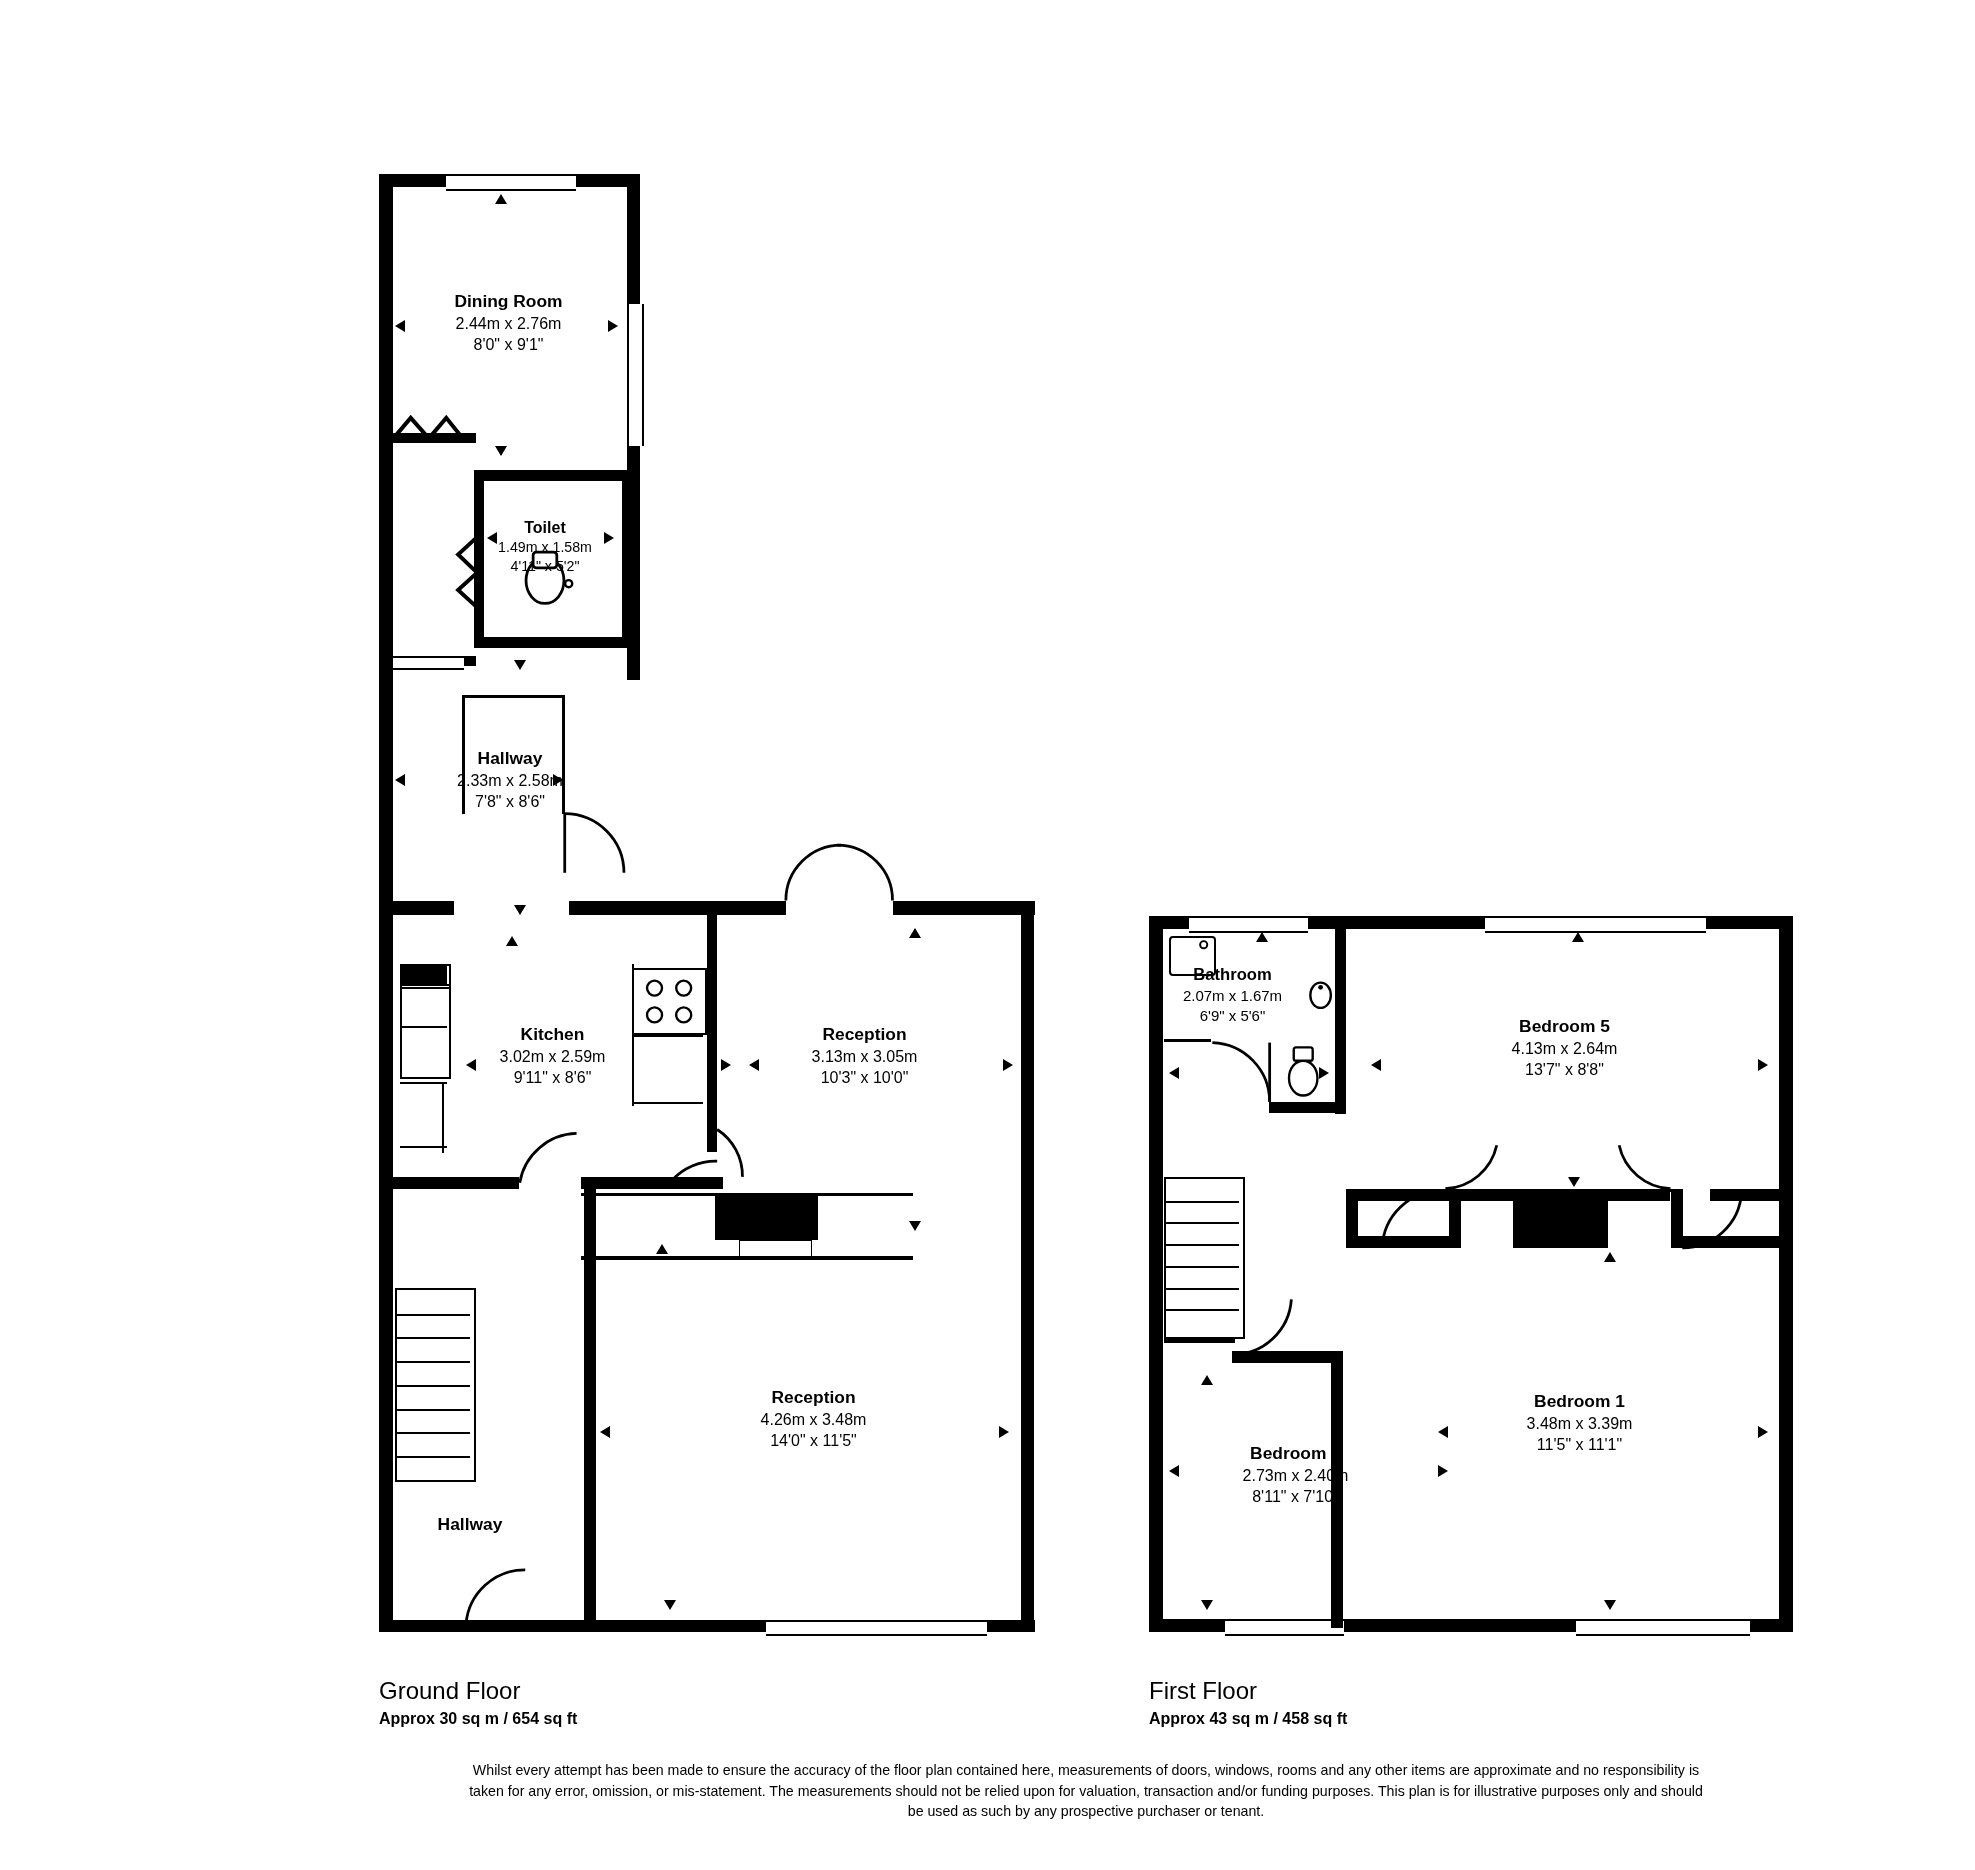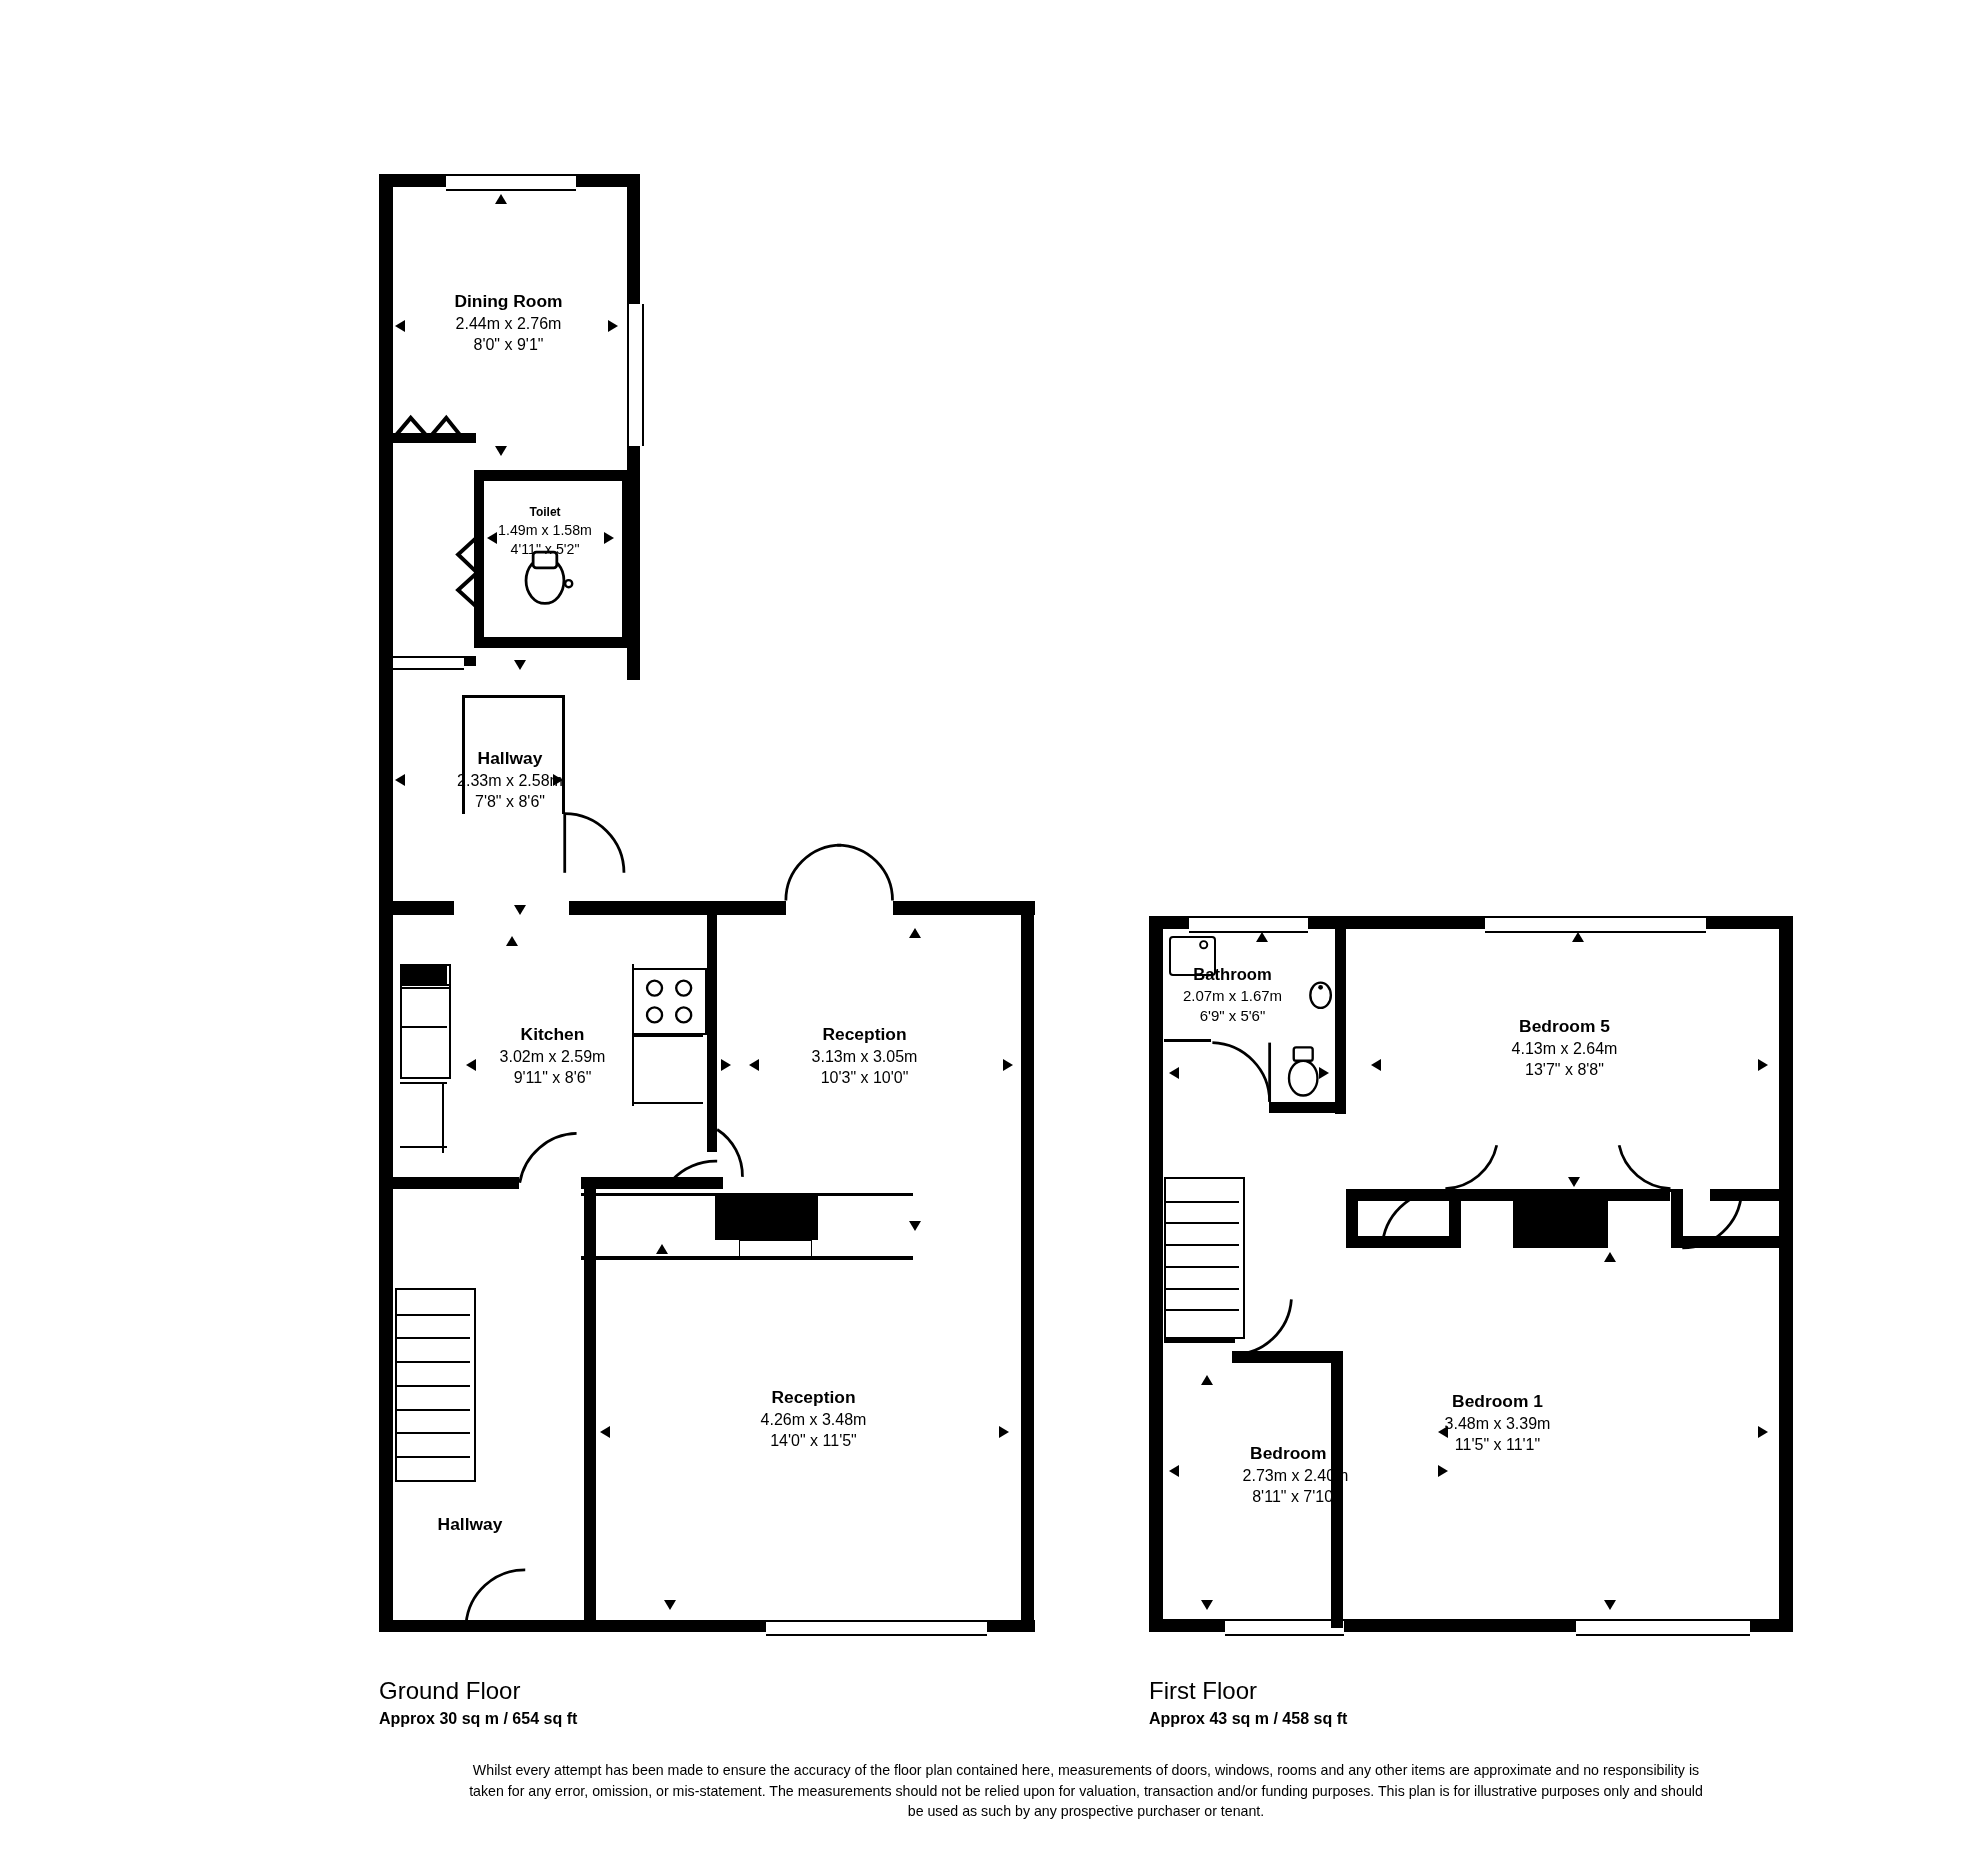--- a/index.html
+++ b/index.html
@@ -263,21 +263,21 @@
     <div class="arr arr-r" style="left:999px;top:1426px;"></div>
     <div class="arr arr-d" style="left:664px;top:1600px;"></div>
 
     <div class="room-label" style="left:406px;top:290px;width:205px;">
       <span class="name">Dining Room</span>
       <span class="dim">2.44m x 2.76m</span>
       <span class="dim">8'0" x 9'1"</span>
     </div>
 
     <div class="room-label" style="left:446px;top:505px;width:198px;font-size:14.2px;">
-      <span class="name" style="font-size:12px;">Toilet</span>
+      <span class="name" style="font-size:16px;margin-top:12px;">Toilet</span>
       <span class="dim">1.49m x 1.58m</span>
       <span class="dim">4'11" x 5'2"</span>
     </div>
 
     <div class="room-label" style="left:411px;top:747px;width:198px;">
       <span class="name">Hallway</span>
       <span class="dim">2.33m x 2.58m</span>
       <span class="dim">7'8" x 8'6"</span>
     </div>
 
@@ -396,21 +396,21 @@
       <span class="dim">2.07m x 1.67m</span>
       <span class="dim">6'9" x 5'6"</span>
     </div>
 
     <div class="room-label" style="left:1462px;top:1015px;width:205px;">
       <span class="name">Bedroom 5</span>
       <span class="dim">4.13m x 2.64m</span>
       <span class="dim">13'7" x 8'8"</span>
     </div>
 
-    <div class="room-label" style="left:1395px;top:1390px;width:205px;">
+    <div class="room-label" style="left:1477px;top:1390px;width:205px;">
       <span class="name">Bedroom 1</span>
       <span class="dim">3.48m x 3.39m</span>
       <span class="dim">11'5" x 11'1"</span>
     </div>
 
     <div class="room-label" style="left:1193px;top:1442px;width:205px;">
       <span class="name">Bedroom 3</span>
       <span class="dim">2.73m x 2.40m</span>
       <span class="dim">8'11" x 7'10"</span>
     </div>

